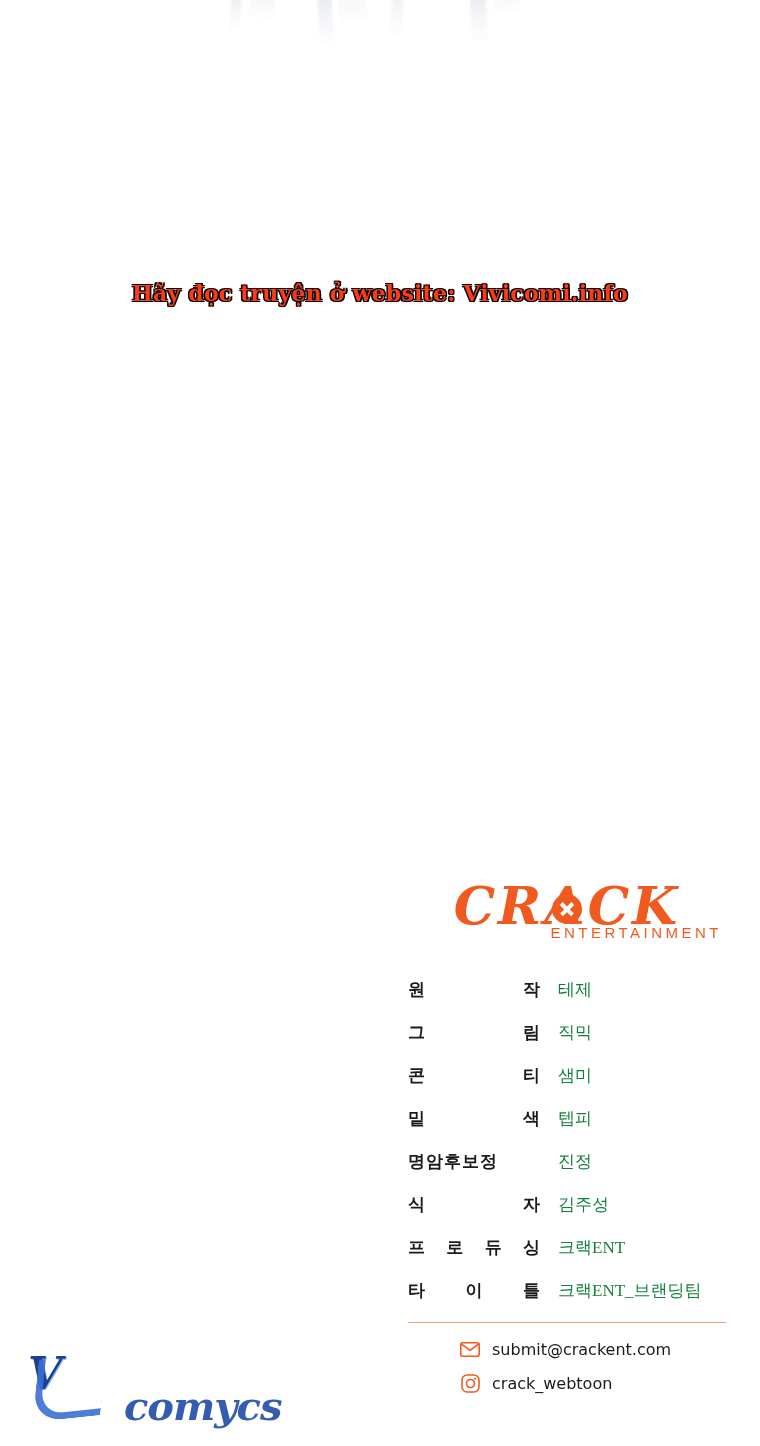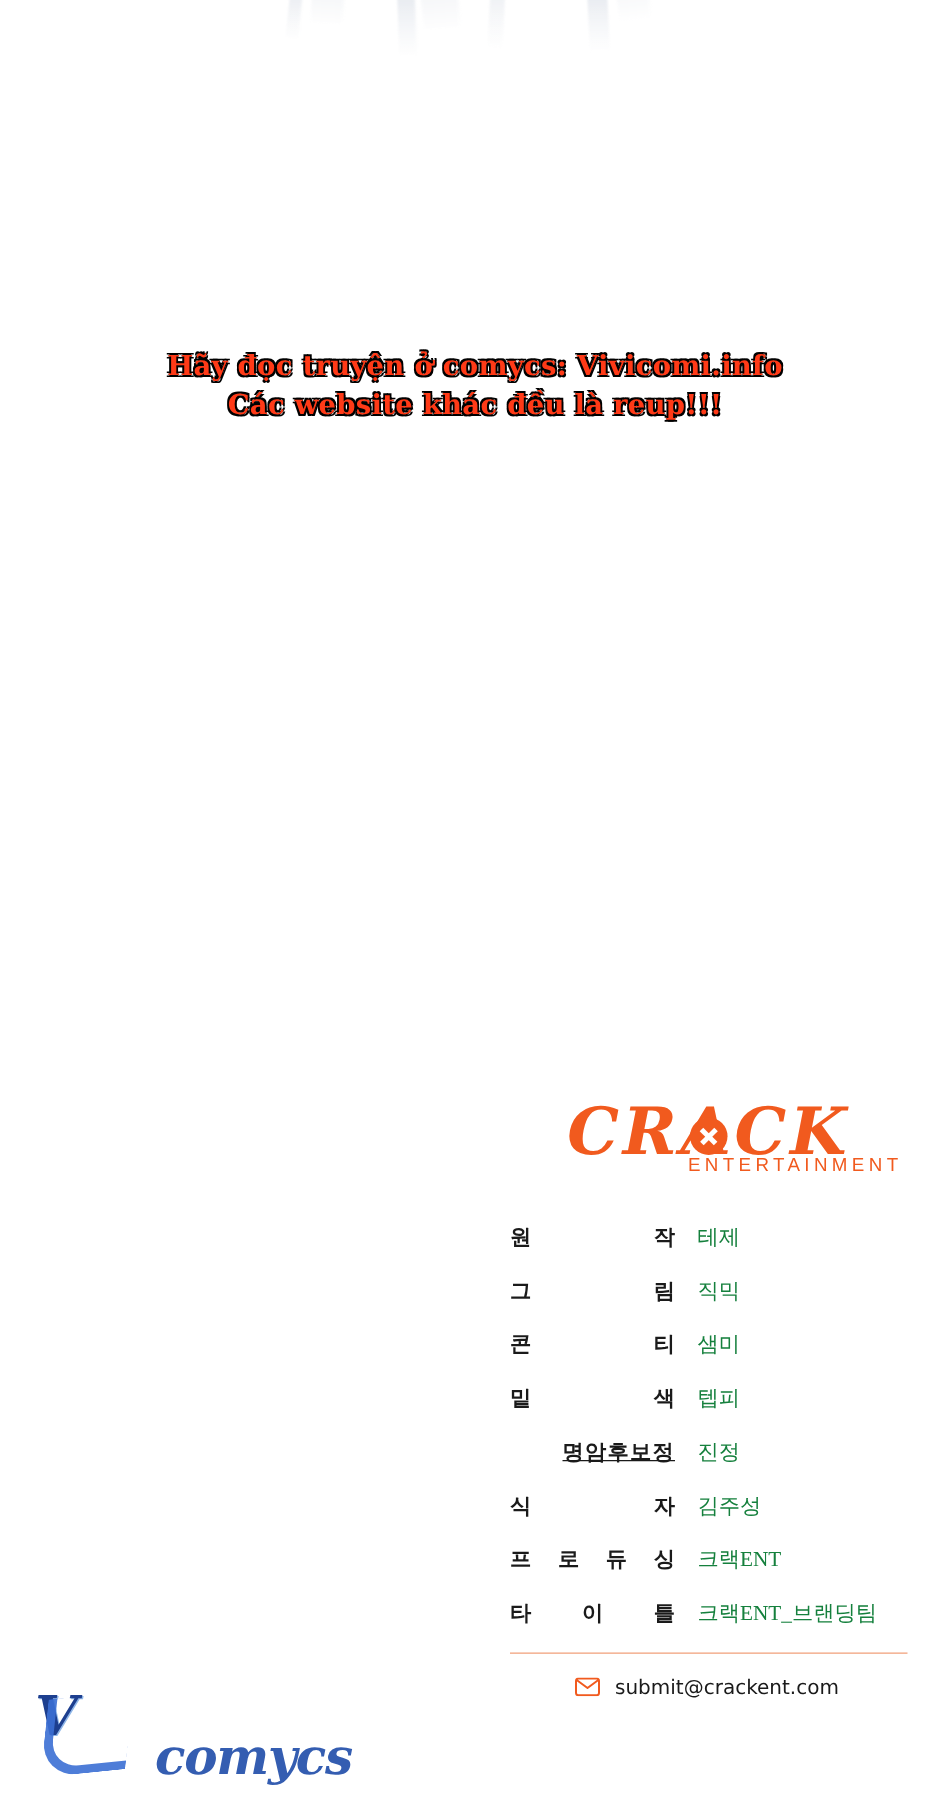--- a/index.html
+++ b/index.html
@@ -131,23 +131,22 @@
   .credit-role {
     width: 132px;
     display: flex;
     justify-content: space-between;
     font-weight: bold;
     font-family: "DejaVu Sans", sans-serif;
     letter-spacing: 0;
   }
   .credit-role span { display: inline-block; }
   .credit-role.tight {
-    justify-content: flex-end;
+    justify-content: flex-start;
     letter-spacing: 1px;
-    text-decoration: underline;
   }
   .credit-name {
     padding-left: 18px;
     font-family: Liberation Serif, serif;
     color: #15803d;
   }
 
   .credit-divider {
     border: 0;
     border-top: 1px solid #f1a07a;
@@ -226,22 +225,21 @@
   <div class="art-streak" style="left:250px;width:26px;height:60px;transform:rotate(4deg);opacity:.55;"></div>
   <div class="art-streak" style="left:318px;width:14px;height:86px;transform:rotate(-2deg);"></div>
   <div class="art-streak" style="left:336px;width:30px;height:64px;transform:rotate(-5deg);opacity:.5;"></div>
   <div class="art-streak" style="left:392px;width:12px;height:78px;transform:rotate(3deg);opacity:.7;"></div>
   <div class="art-streak" style="left:470px;width:16px;height:82px;transform:rotate(-3deg);"></div>
   <div class="art-streak" style="left:492px;width:26px;height:56px;transform:rotate(-7deg);opacity:.45;"></div>
   <div class="art-fade"></div>
 </div>
 
 <div class="notice">
-  <div class="notice-line">Hãy đọc truyện ở comycs: Vivicomi.info</div>
-  <div class="notice-line">Các website khác đều là reup!!!</div>
+  <div class="notice-line">Hãy đọc truyện ở website: Vivicomi.info</div>
 </div>
 
 <div class="credits">
 
   <div class="crack-logo">
     <div class="crack-word">CRACK</div>
     <div class="crack-x"></div>
     <div class="crack-sub">ENTERTAINMENT</div>
   </div>
 
@@ -320,20 +318,30 @@
   <div class="contact-row">
     <span class="contact-icon">
       <svg width="20" height="15" viewBox="0 0 20 15">
         <rect x="0.8" y="0.8" width="18.4" height="13.4" rx="2" ry="2" fill="none" stroke="#f15a1e" stroke-width="1.6"></rect>
         <path d="M1.6 2.2 L10 8.4 L18.4 2.2" fill="none" stroke="#f15a1e" stroke-width="1.6" stroke-linecap="round" stroke-linejoin="round"></path>
       </svg>
     </span>
     <span>submit@crackent.com</span>
   </div>
 
+  <div class="contact-row">
+    <span class="contact-icon">
+      <svg width="19" height="19" viewBox="0 0 19 19">
+        <rect x="1" y="1" width="17" height="17" rx="5" ry="5" fill="none" stroke="#f15a1e" stroke-width="1.6"></rect>
+        <circle cx="9.5" cy="9.5" r="4" fill="none" stroke="#f15a1e" stroke-width="1.6"></circle>
+        <circle cx="14.2" cy="4.7" r="1.1" fill="#f15a1e"></circle>
+      </svg>
+    </span>
+    <span>crack_webtoon</span>
+  </div>
 
 </div>
 
 <div class="watermark">
   <div class="wm-swoosh"></div>
   <div class="wm-text">V</div>
   <div class="wm-sub">comycs</div>
 </div>
 
 </body></html>

